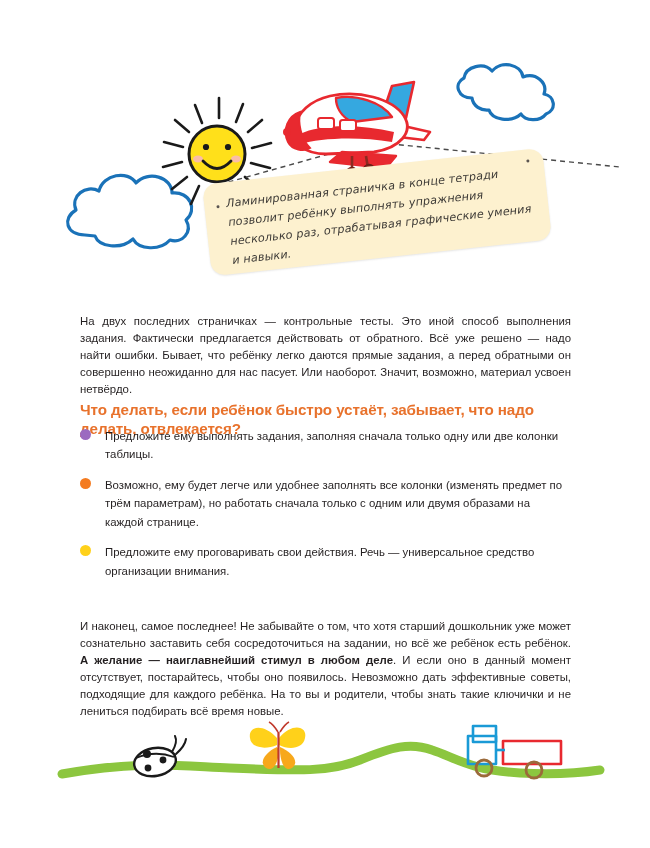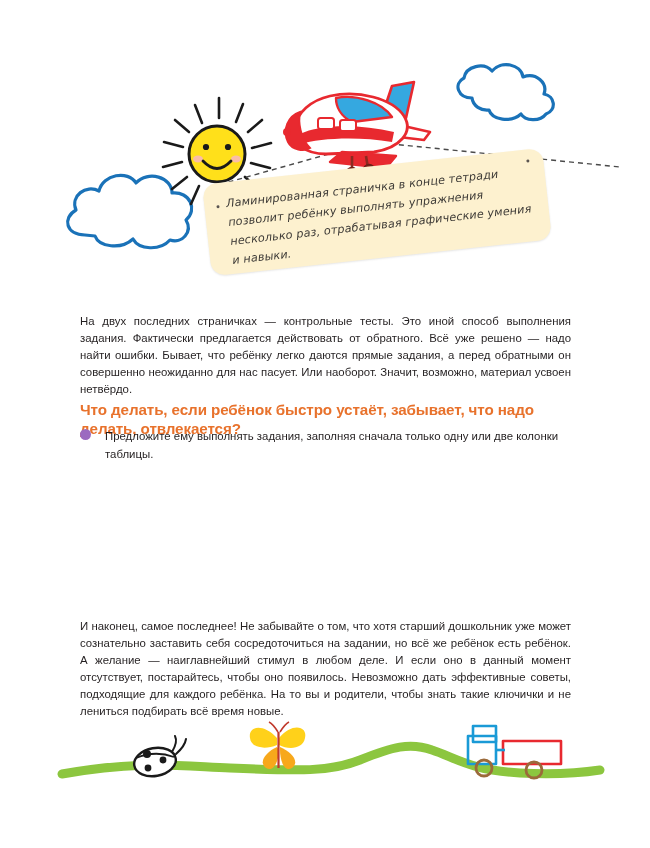--- a/index.html
+++ b/index.html
@@ -118,21 +118,21 @@
   }
   .bullet-text {
     font-size: 11.4px;
     line-height: 15.3px;
     text-align: justify;
     color: #231f20;
   }
 
   .para-2 { top: 558px; }
   .para-3 { top: 607px; }
-  .para-3 b { font-weight: normal; }
+  .para-3 b { font-weight: bold; }
 </style>
 </head>
 <body>
 
 <div class="page">
 
   <svg class="illus-top" viewBox="0 0 650 225">
 
     <g>
       <path d="M85 175 C66 175 62 158 76 150 C70 136 86 124 99 131
@@ -222,20 +222,28 @@
 
   <p class="body-text para-1">На двух последних страничках — контрольные тесты. Это иной способ выполнения задания. Фактически предлагается действовать от обратного. Всё уже решено — надо найти ошибки. Бывает, что ребёнку легко даются прямые задания, а перед обратными он совершенно неожиданно для нас пасует. Или наоборот. Значит, возможно, материал усвоен нетвёрдо.</p>
 
   <h2 class="heading">Что делать, если ребёнок быстро устаёт, забывает, что надо делать, отвлекается?</h2>
 
   <div class="bullets">
     <div class="bullet-row">
       <span class="bullet-dot" style="background: rgb(155, 107, 192);"></span>
       <span class="bullet-text">Предложите ему выполнять задания, заполняя сначала только одну или две колонки таблицы.</span>
     </div>
+    <div class="bullet-row">
+      <span class="bullet-dot" style="background: rgb(244, 123, 32);"></span>
+      <span class="bullet-text">Возможно, ему будет легче или удобнее заполнять все колонки (изменять предмет по трём параметрам), но работать сначала только с одним или двумя образами на каждой странице.</span>
+    </div>
+    <div class="bullet-row">
+      <span class="bullet-dot" style="background: rgb(255, 209, 26);"></span>
+      <span class="bullet-text">Предложите ему проговаривать свои действия. Речь — универсальное средство организации внимания.</span>
+    </div>
   </div>
 
 
   <p class="body-text para-3"><span>И наконец, самое последнее! Не забывайте о том, что хотя старший дошкольник уже может сознательно заставить себя сосредоточиться на задании, но всё же ребёнок есть ребёнок. </span><b>А желание — наиглавнейший стимул в любом деле</b><span>. И если оно в данный момент отсутствует, постарайтесь, чтобы оно появилось. Невозможно дать эффективные советы, подходящие для каждого ребёнка. На то вы и родители, чтобы знать такие ключички и не лениться подбирать всё время новые.</span></p>
 
   <svg class="illus-bottom" viewBox="0 0 650 110">
 
     <path d="M62 84 C140 70 180 76 230 78 C300 81 330 82 360 70
              C392 57 410 52 432 60 C456 68 470 80 520 83
              C560 85 580 83 600 80" fill="none" stroke="#8cc63f" stroke-width="9" stroke-linecap="round"></path>

